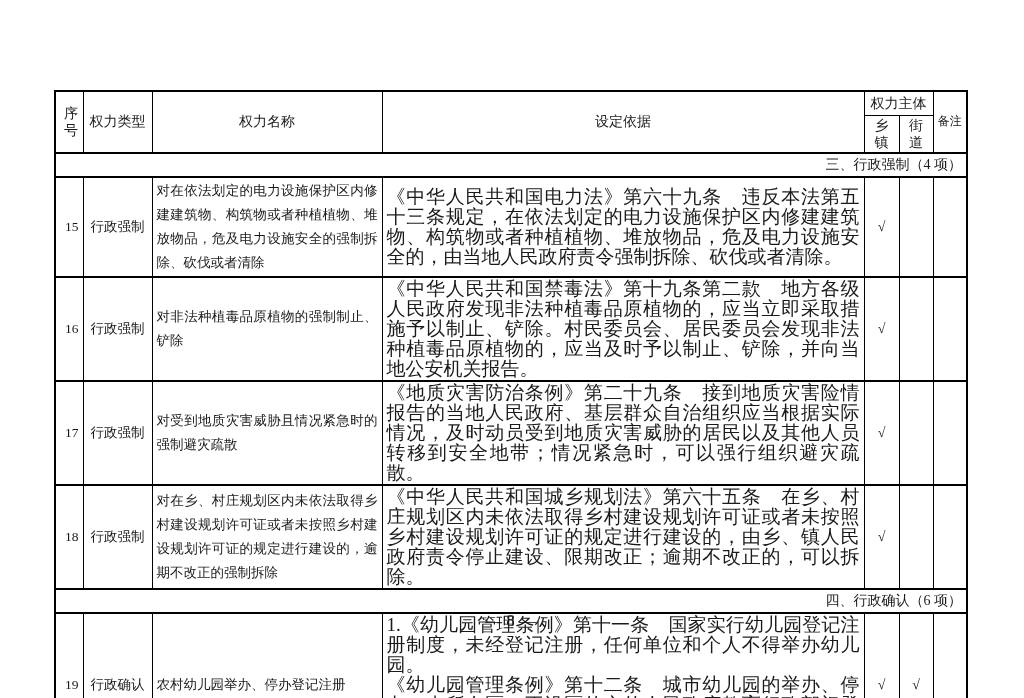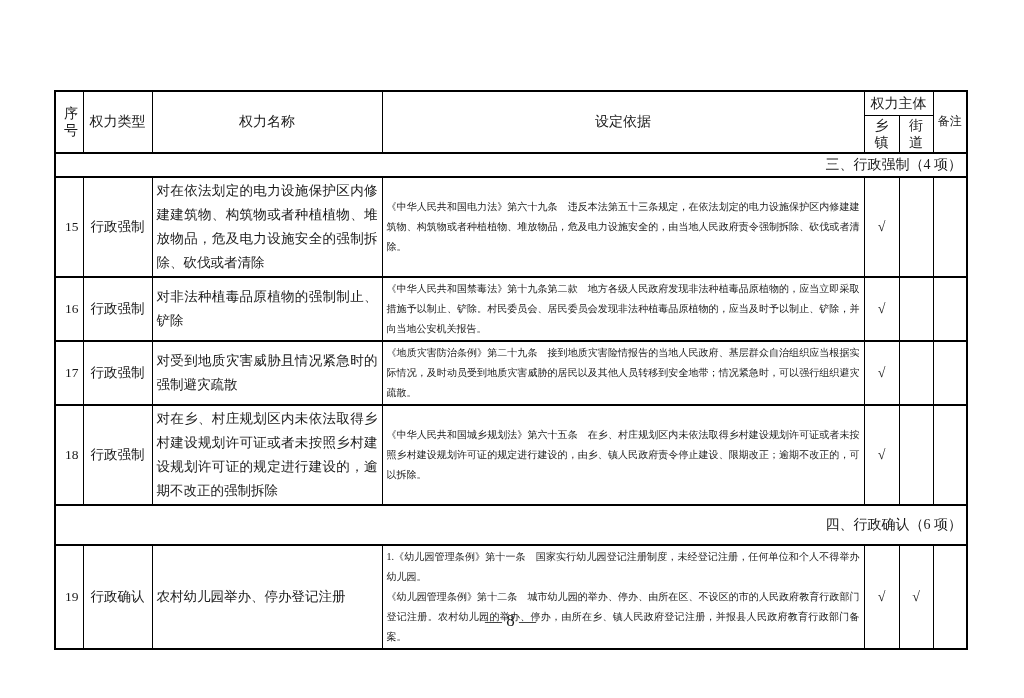--- a/index.html
+++ b/index.html
@@ -54,21 +54,21 @@
     font-size: 14px;
     text-align: right;
     padding-left: 5px;
     border-top-width: 2px;
     border-bottom-width: 2px;
   }
   tr.data-row > td { border-top-width: 2px; border-bottom-width: 2px; }
   td.c-no     { text-align: right; font-size: 13.5px; padding: 0 2px; }
   td.c-type   { text-align: center; font-size: 13.5px; }
   td.c-name   { text-align: justify; font-size: 13.5px; line-height: 24px; padding: 2px 5px; }
-  td.c-basis  { text-align: justify; font-size: 10px; line-height: 20px; padding: 2px 5px; white-space: pre-line; }
+  td.c-basis  { text-align: justify; font-size: 19px; line-height: 20px; padding: 2px 5px; white-space: pre-line; }
   td.c-check  { text-align: center; font-size: 14px; padding: 0 1px; }
   td.c-remark { text-align: center; font-size: 12px; padding: 0 1px; }
   .footer {
     position: absolute;
     left: 54px;
     top: 611px;
     width: 913px;
     text-align: center;
     font-size: 17px;
     font-family: "Liberation Serif", serif;
@@ -141,21 +141,21 @@
     <tr class="data-row" style="height:82px;">
       <td class="c-no">18</td>
       <td class="c-type">行政强制</td>
       <td class="c-name">对在乡、村庄规划区内未依法取得乡村建设规划许可证或者未按照乡村建设规划许可证的规定进行建设的，逾期不改正的强制拆除</td>
       <td class="c-basis">《中华人民共和国城乡规划法》第六十五条　在乡、村庄规划区内未依法取得乡村建设规划许可证或者未按照乡村建设规划许可证的规定进行建设的，由乡、镇人民政府责令停止建设、限期改正；逾期不改正的，可以拆除。</td>
       <td class="c-check">√</td>
       <td class="c-check"></td>
       <td class="c-remark"></td>
     </tr>
 
-    <tr class="section-row" style="height:40px;">
+    <tr class="section-row" style="height:24px;">
       <td colspan="7">四、行政确认（6 项）</td>
     </tr>
 
     <tr class="data-row" style="height:99px;">
       <td class="c-no">19</td>
       <td class="c-type">行政确认</td>
       <td class="c-name">农村幼儿园举办、停办登记注册</td>
       <td class="c-basis">1.《幼儿园管理条例》第十一条　国家实行幼儿园登记注册制度，未经登记注册，任何单位和个人不得举办幼儿园。
 《幼儿园管理条例》第十二条　城市幼儿园的举办、停办、由所在区、不设区的市的人民政府教育行政部门登记注册。农村幼儿园的举办、停办，由所在乡、镇人民政府登记注册，并报县人民政府教育行政部门备案。</td>
       <td class="c-check">√</td>

